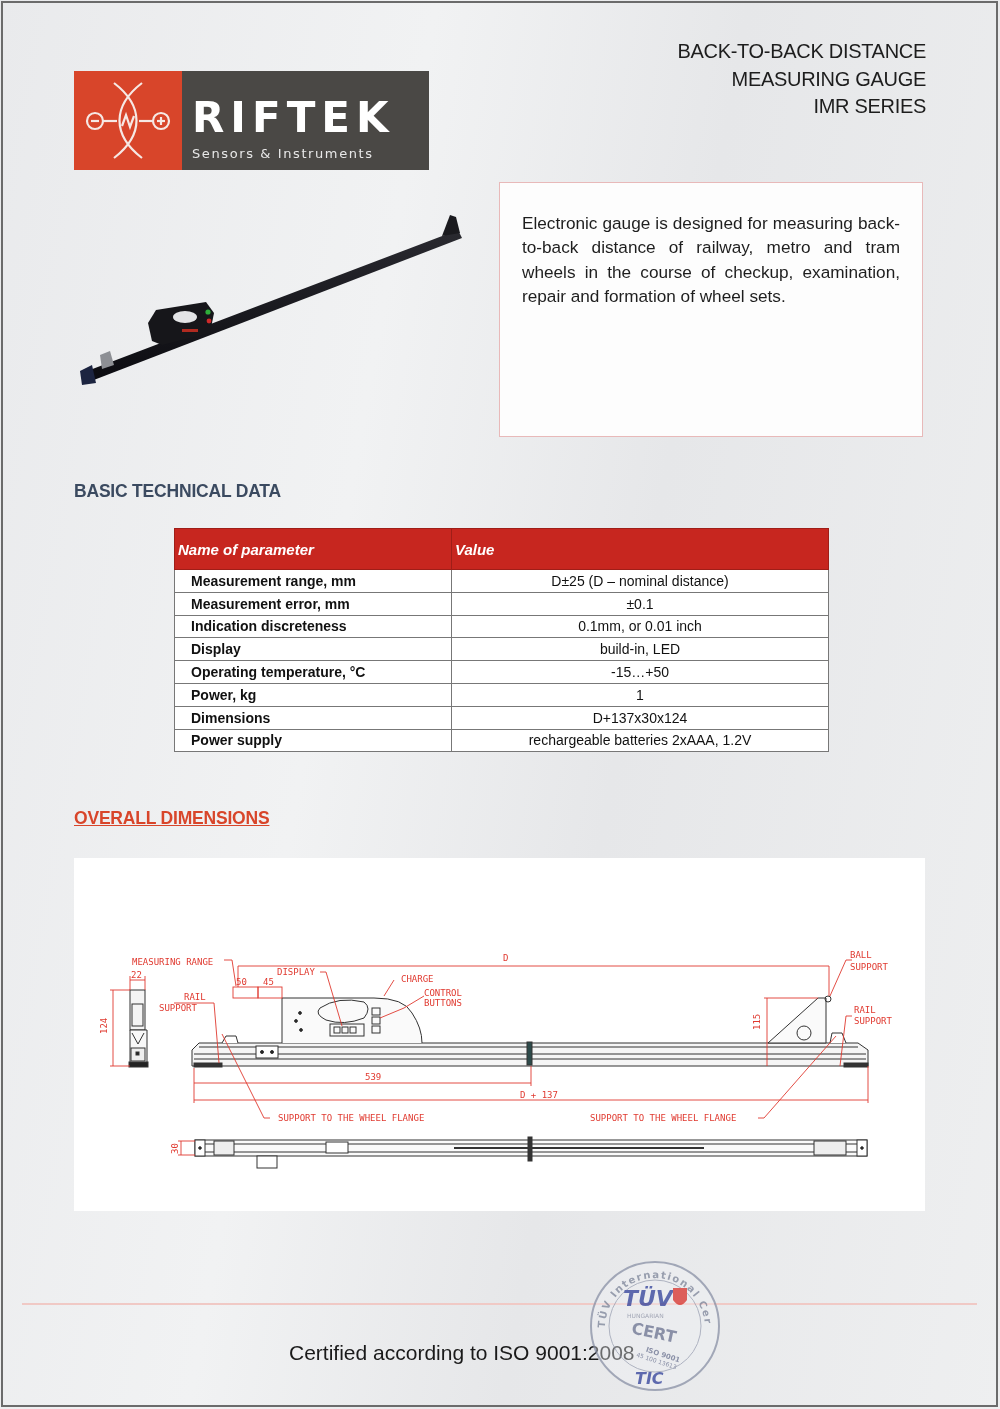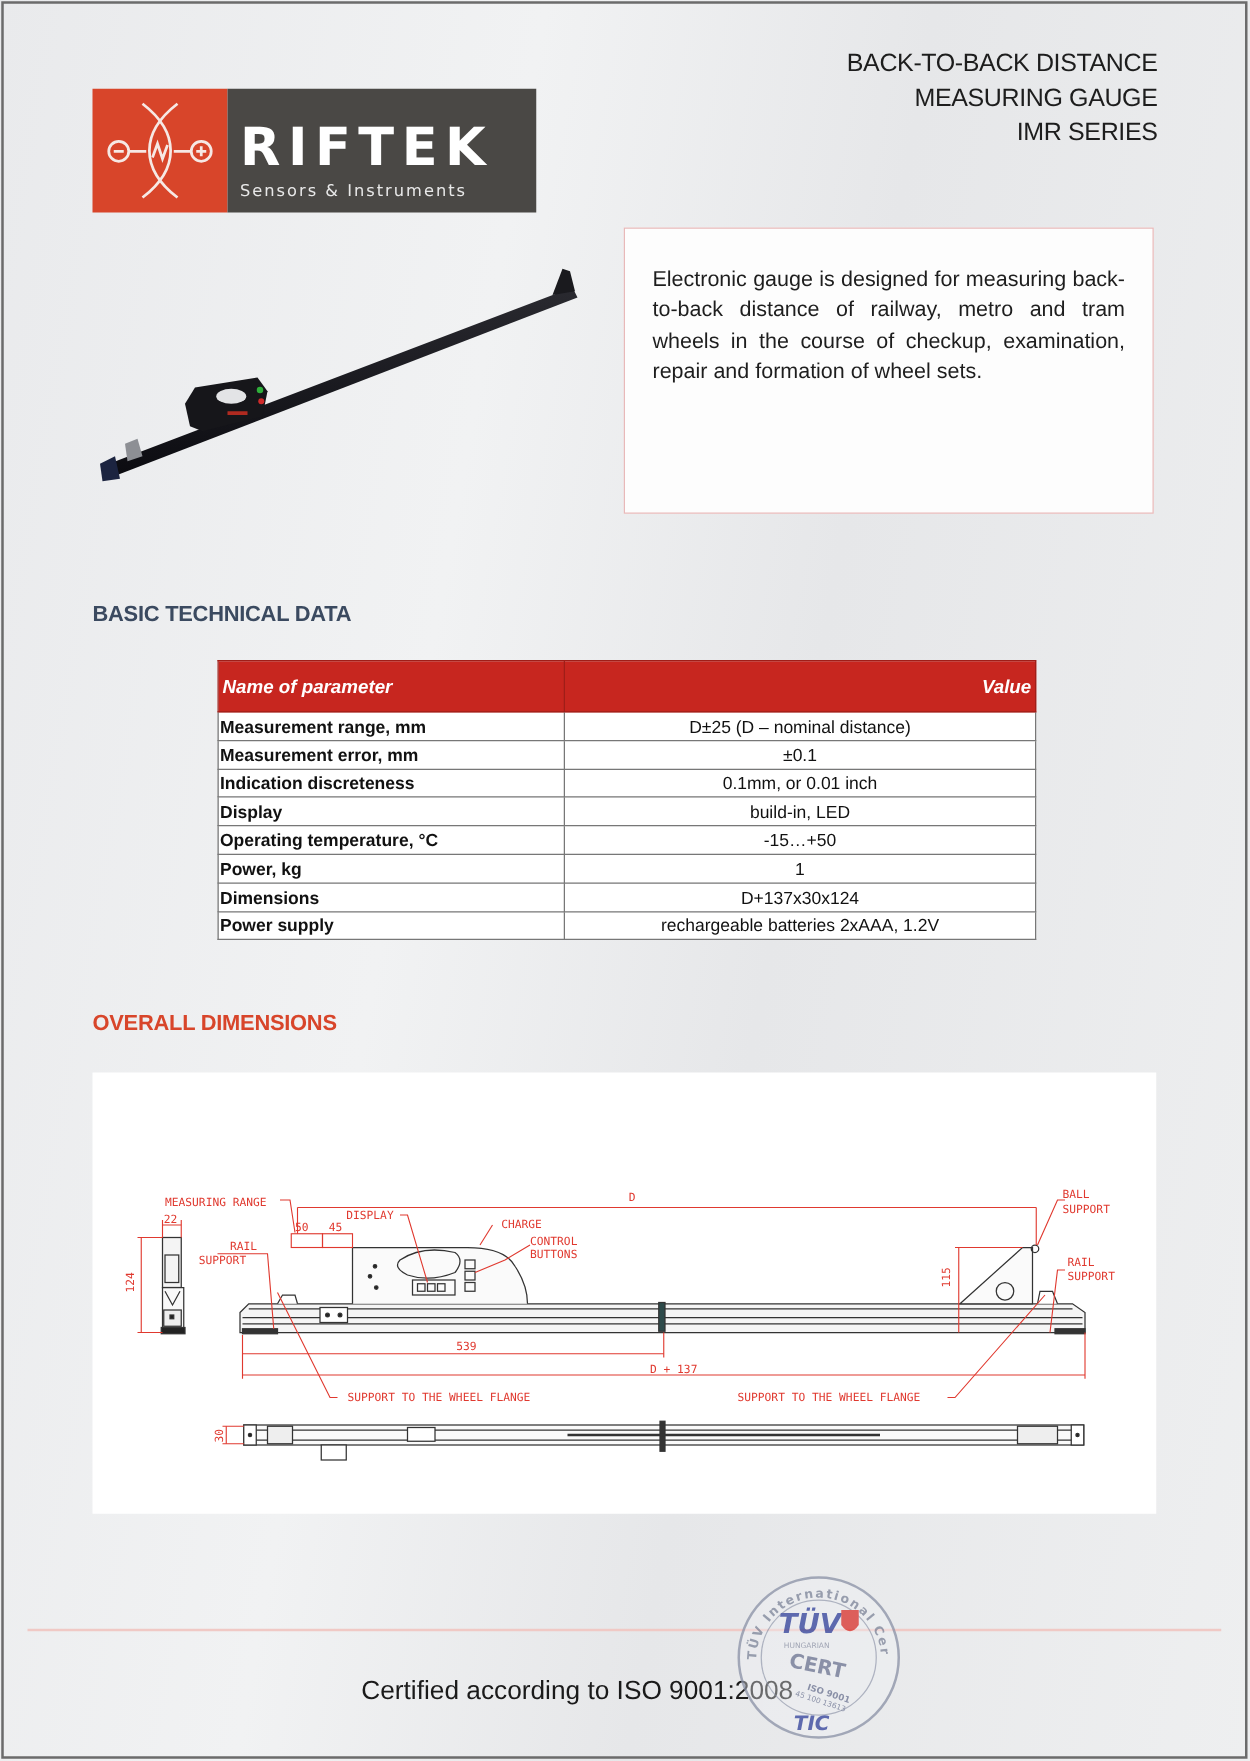--- a/index.html
+++ b/index.html
@@ -28,44 +28,44 @@
   
   .doc-title {
     position: absolute; right: 74px; top: 38px; text-align: right;
     font-weight: normal; font-size: 20px; line-height: 27.5px; color: #1d1d1d; letter-spacing: -0.3px;
   }
   .doc-title div { white-space: nowrap; }
   
   .product-photo { position: absolute; left: 70px; top: 205px; width: 400px; height: 190px; }
   
   .desc-box {
-    position: absolute; left: 499px; top: 182px; width: 424px; height: 229px;
+    position: absolute; left: 499px; top: 182px; width: 424px; height: 255px;
     background: #fdfdfd; border: 1px solid #e8b9b9; box-sizing: border-box;
     padding: 28px 22px 0 22px;
   }
   .desc-box p {
     margin: 0 0 6px 0; font-size: 17.2px; line-height: 24.4px; color: #1e1e1e;
     text-align: justify;
   }
   
   .section-heading { position: absolute; left: 74px; font-weight: bold; font-size: 17.5px; letter-spacing: -0.2px; }
   .h-tech { top: 481px; color: #3b4a60; }
-  .h-dims { top: 808px; color: #d8452a; }
+  .h-dims { top: 808px; color: #d8452a; text-decoration: underline; }
   
   .spec-table {
     position: absolute; left: 174px; top: 528px; width: 655px;
     border-collapse: collapse; font-size: 14px; color: #111;
   }
   .spec-table th {
     background: #c7261f; color: #fff; font-weight: bold; font-size: 15px;
     height: 40px; padding: 0 3px; border: 1px solid #9f1e18; font-style: italic;
   }
   .spec-table th.col-name { text-align: left; width: 270px; }
-  .spec-table th.col-value { text-align: right; }
-  .spec-table td { border: 1px solid #777; height: 21.8px; padding: 0 1px; background: #fff; }
+  .spec-table th.col-value { text-align: left; }
+  .spec-table td { border: 1px solid #777; height: 21.8px; padding: 0 16px; background: #fff; }
   .spec-table td.name { font-weight: bold; }
   .spec-table td.value { text-align: center; }
   
   .drawing-panel { position: absolute; left: 74px; top: 858px; width: 851px; height: 353px; background: #ffffff; }
   .drawing-panel svg { position: absolute; left: 0; top: 0; }
   .dlabel { font-family: "DejaVu Sans Mono", monospace; font-size: 9px; fill: #e0392f; }
   
   .footer-rule { position: absolute; left: 22px; top: 1303px; width: 955px; height: 2px; background: #f0c9c5; }
   .cert-text { position: absolute; left: 249px; top: 1341px; font-size: 21px; color: #1a1a1a; white-space: nowrap; margin-left: 40px; }
   .cert-stamp { position: absolute; left: 583px; top: 1256px; width: 145px; height: 136px; }

